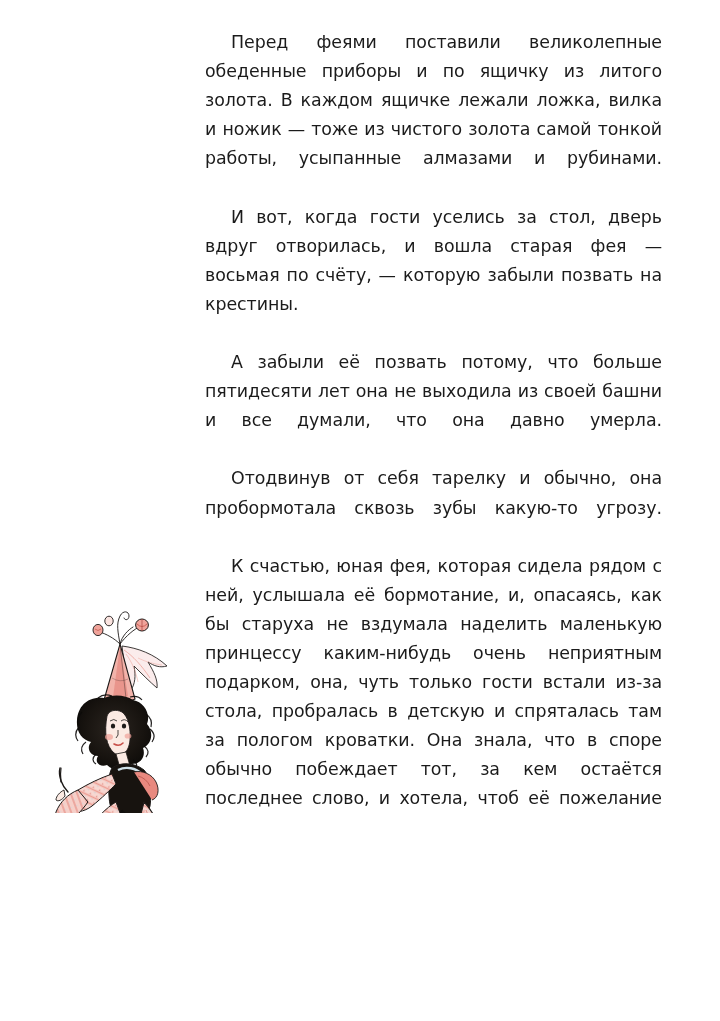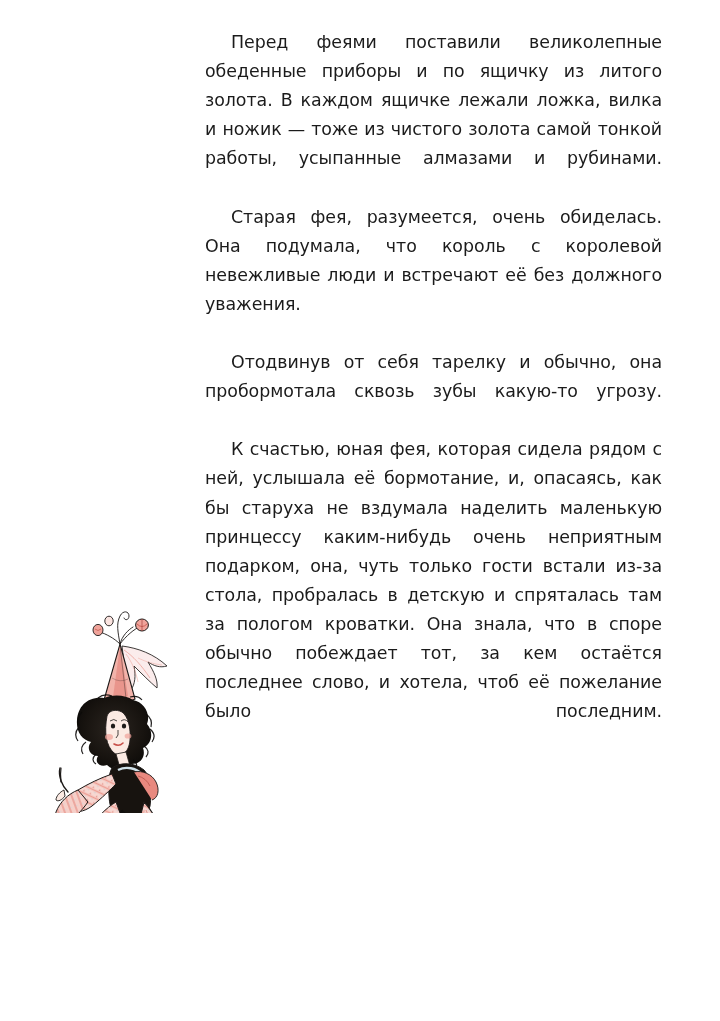--- a/index.html
+++ b/index.html
@@ -244,21 +244,22 @@
         <path d="M118 232 q4 3 5 8"></path>
         <path d="M124 262 q4 4 4 9"></path>
         <path d="M128 296 q4 4 4 10"></path>
         <path d="M70 224 q-4 6 -5 12"></path>
       </g>
     </svg>
   </div>
 
   <div id="text-column">
     <p>Перед феями поставили великолепные обеденные приборы и по ящичку из литого золота. В каждом ящичке лежали ложка, вилка и ножик — тоже из чистого золота самой тонкой работы, усыпанные алмазами и рубинами.</p>
-    <p>Старая фея, разумеется, очень обиделась. Она подумала, что король с королевой невежливые люди и встречают её без должного уважения.</p>
+    <p>И вот, когда гости уселись за стол, дверь вдруг отворилась, и вошла старая фея — восьмая по счёту, — которую забыли позвать на крестины.</p>
+    <p>А забыли её позвать потому, что больше пятидесяти лет она не выходила из своей башни и все думали, что она давно умерла.</p>
     <p>Отодвинув от себя тарелку и обычно, она пробормотала сквозь зубы какую-то угрозу.</p>
     <p>К счастью, юная фея, которая сидела рядом с ней, услышала её бормотание, и, опасаясь, как бы старуха не вздумала наделить маленькую принцессу каким-нибудь очень неприятным подарком, она, чуть только гости встали из-за стола, пробралась в детскую и спряталась там за пологом кроватки. Она знала, что в споре обычно побеждает тот, за кем остаётся последнее слово, и хотела, чтоб её пожелание было последним.</p>
 
   </div>
 
   <div id="folio">10</div>
 
   <div id="page-edge-bleed"></div>
   <div id="page-edge-bleed-right"></div>
 

